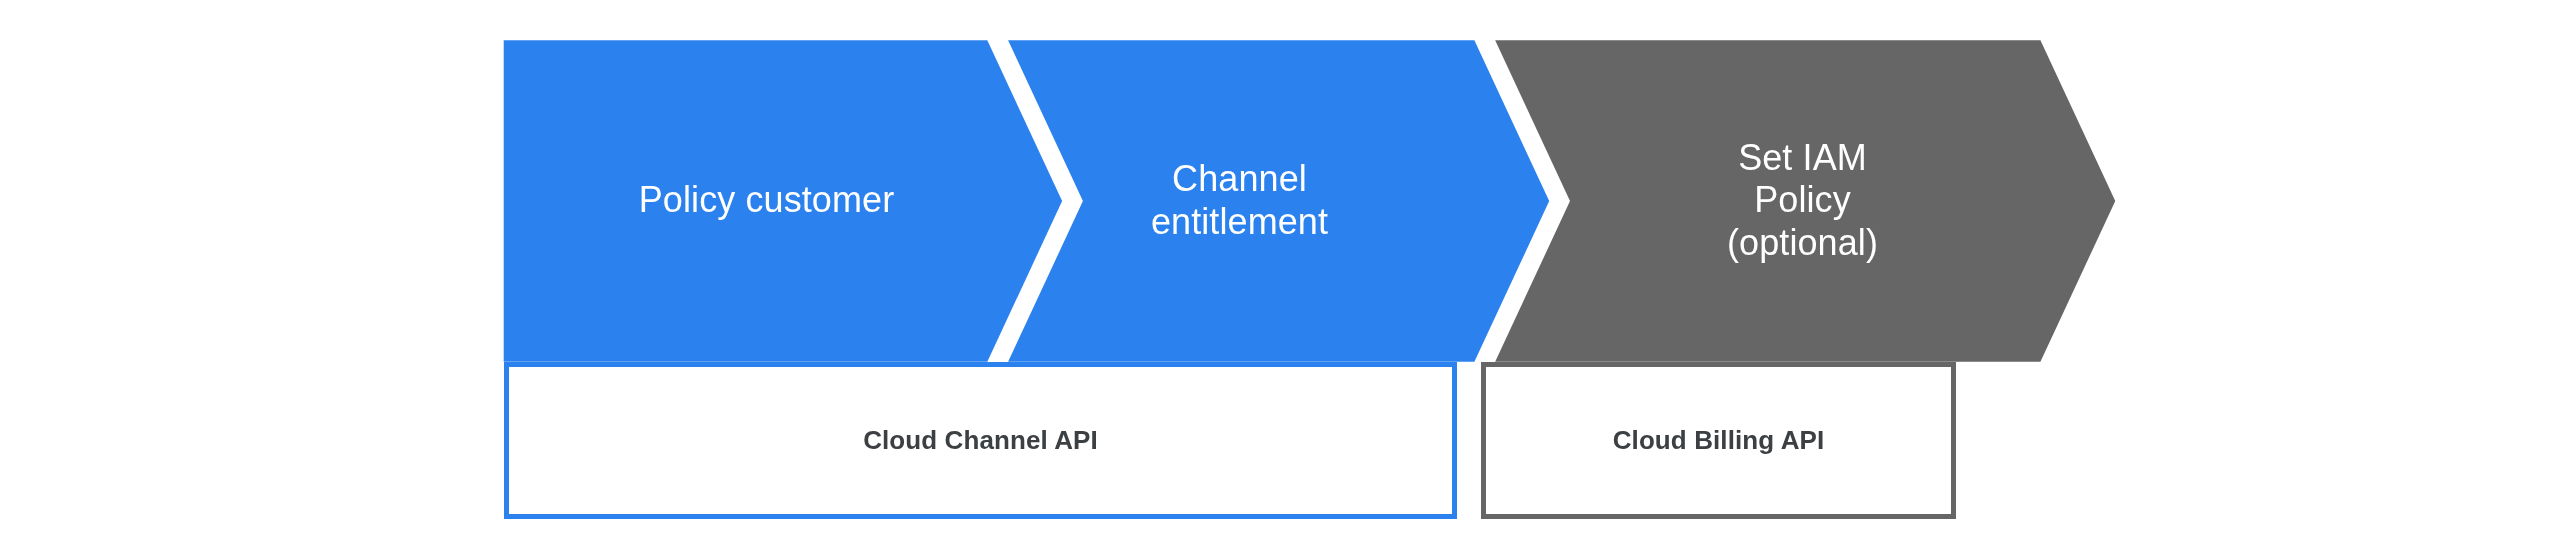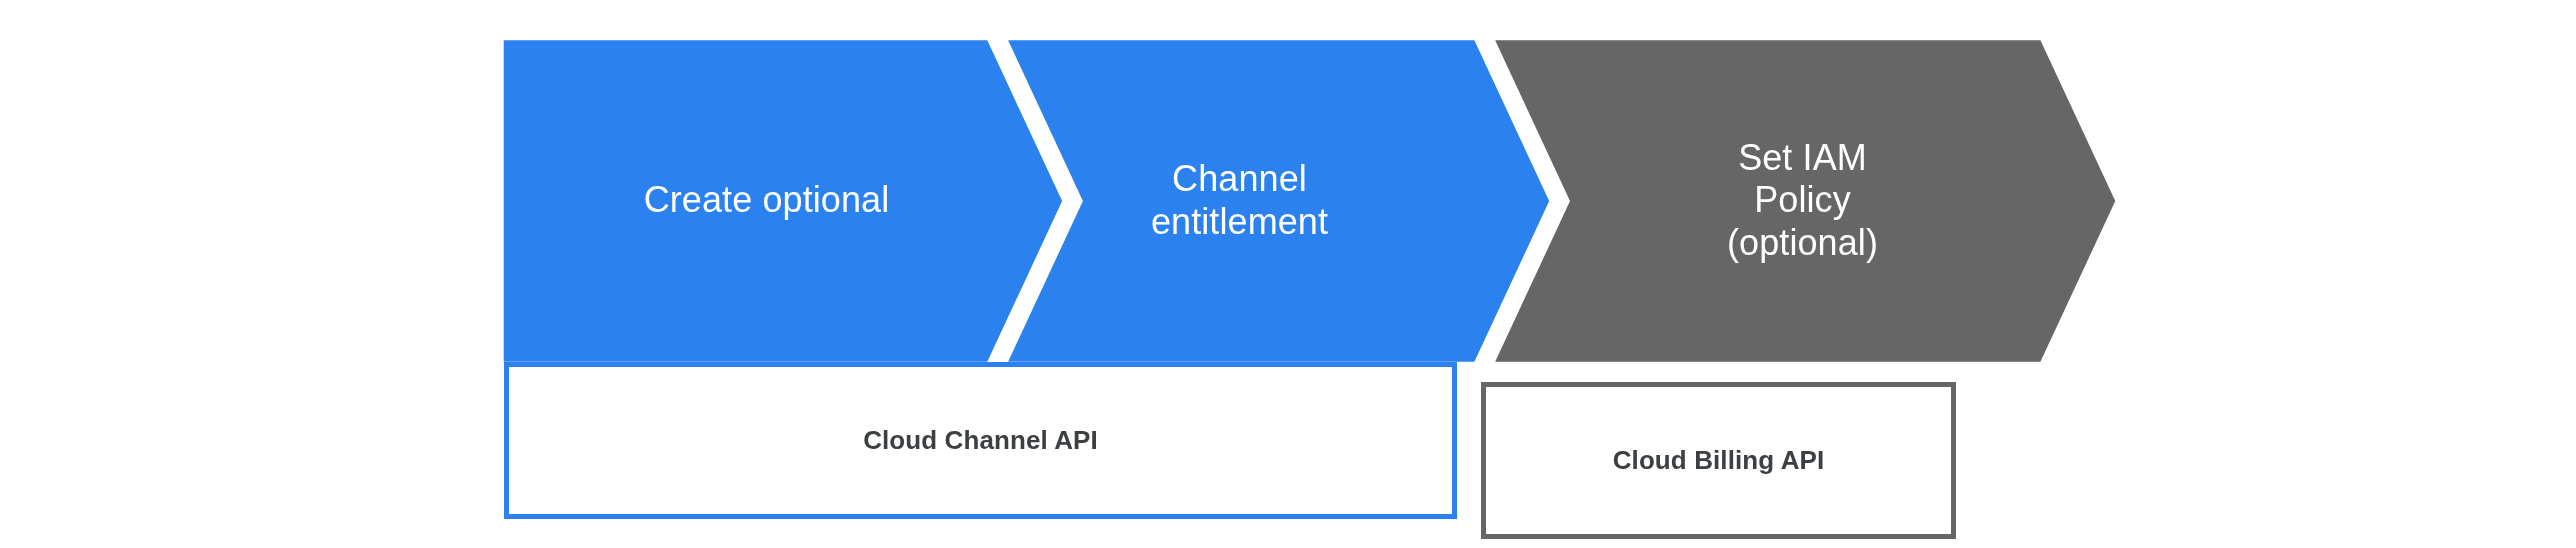--- a/index.html
+++ b/index.html
@@ -71,41 +71,41 @@
   #api-box-0 {
     left: 504px;
     top: 362px;
     width: 953px;
     height: 157px;
     border: 5.5px solid #2b82ee;
   }
 
   #api-box-1 {
     left: 1481px;
-    top: 382px;
+    top: 362px;
     width: 475px;
     height: 157px;
     border: 5.5px solid #666666;
   }
 </style>
 </head>
 <body>
 
 <div id="diagram-canvas">
 
   <svg class="flow-svg" viewBox="0 0 3718 792" aria-hidden="true">
 
     <polygon points="727,58 1425,58 1533,290 1425,522 727,522" fill="#2b82ee"></polygon>
 
     <polygon points="1455,58 2128,58 2236,290 2128,522 1455,522 1563,290" fill="#2b82ee"></polygon>
 
     <polygon points="2158,58 2945,58 3053,290 2945,522 2158,522 2266,290" fill="#666666"></polygon>
   </svg>
 
-  <div class="step-label" id="step-label-0">Create optional</div>
+  <div class="step-label" id="step-label-0">Policy customer</div>
 
   <div class="step-label" id="step-label-1">Channel
 entitlement</div>
 
   <div class="step-label" id="step-label-2">Set IAM
 Policy
 (optional)</div>
 
   <div class="api-box" id="api-box-0">
     <span class="api-box-label">Cloud Channel API</span>

